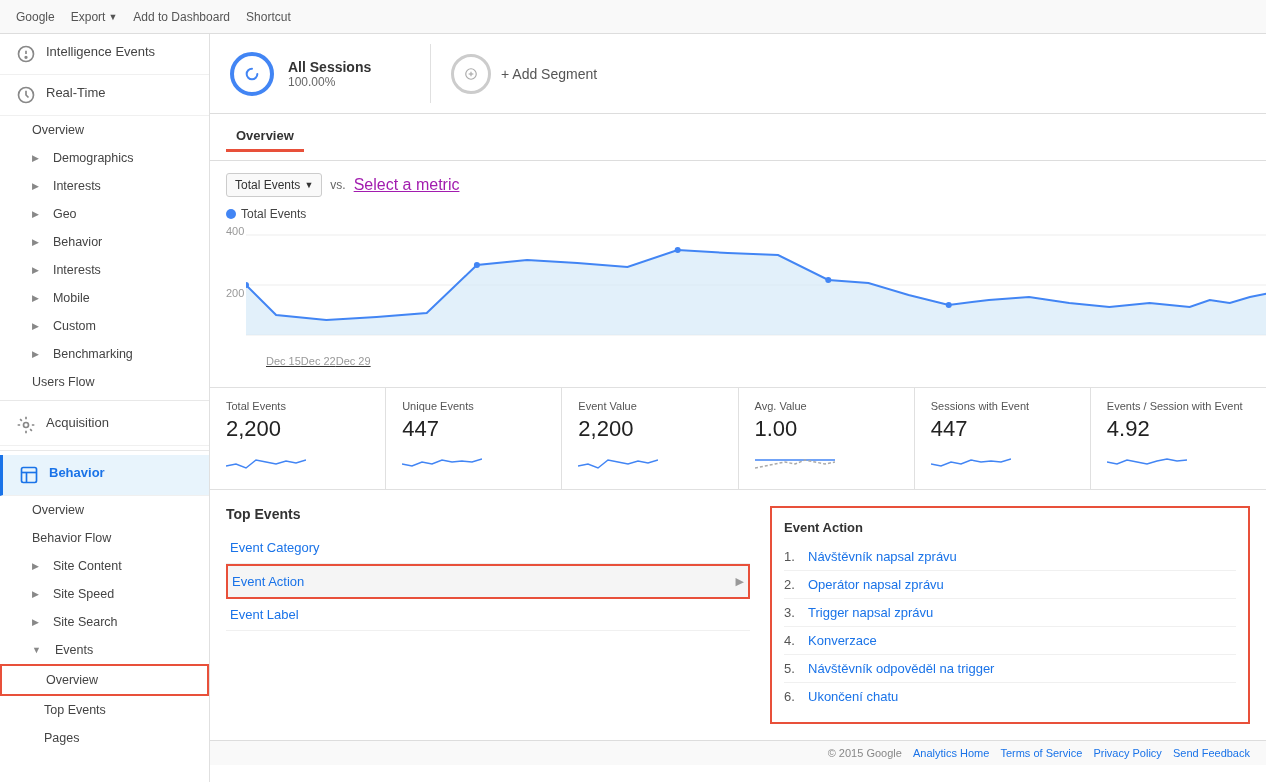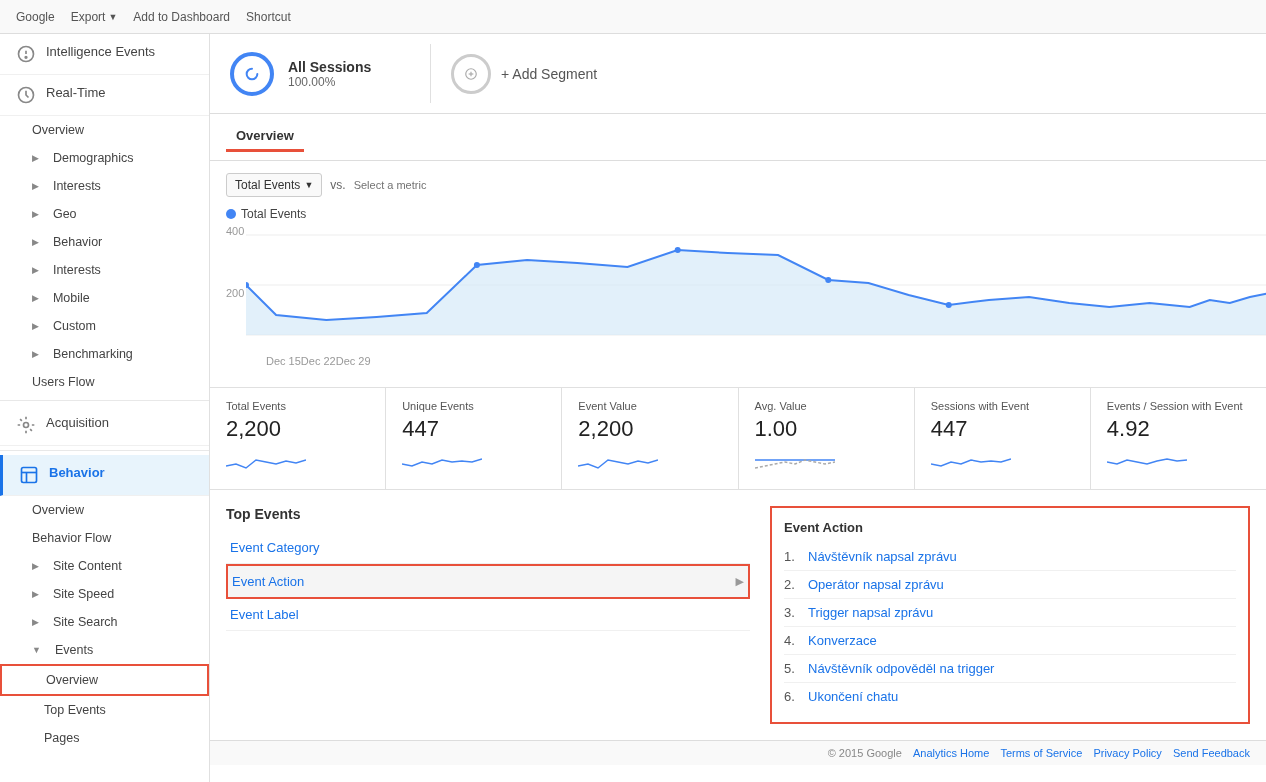--- a/index.html
+++ b/index.html
@@ -40,24 +40,24 @@
 
     
     .overview-tab { padding: 8px 16px; border-bottom: 1px solid #ddd; }
     .tab-btn { font-size: 13px; font-weight: bold; color: #333; border-bottom: 3px solid #e8503a; padding: 6px 10px; display: inline-block; cursor: pointer; }
 
     
     .chart-section { padding: 12px 16px; }
     .metric-selector { display: flex; align-items: center; gap: 8px; margin-bottom: 10px; }
     .metric-dropdown { border: 1px solid #ccc; border-radius: 3px; padding: 4px 8px; font-size: 12px; background: #f9f9f9; cursor: pointer; display: flex; align-items: center; gap: 4px; }
     .vs-text { font-size: 12px; color: #666; }
-    .select-metric { font-size: 11px; color: #737373; cursor: pointer; }
+    .select-metric { font-size: 16px; color: #a21caf; cursor: pointer; text-decoration: underline; }
     .legend-dot { width: 10px; height: 10px; border-radius: 50%; background: #4285f4; display: inline-block; margin-right: 5px; }
     .legend-label { font-size: 12px; color: #444; margin-bottom: 4px; display: flex; align-items: center; }
-    .chart-container { position: relative; height: 150px; margin-top: 0; }
+    .chart-container { position: relative; height: 150px; margin-top: 0; text-decoration: underline; }
     .y-label { font-size: 11px; color: #999; position: absolute; left: 0; }
     .x-labels { display: flex; justify-content: flex-start; padding: 0 20px; }
     .x-label { font-size: 11px; color: #999; }
 
     
     .stats-row { display: flex; border-top: 1px solid #e0e0e0; border-bottom: 1px solid #e0e0e0; }
     .stat-item { flex: 1; padding: 12px 16px; border-right: 1px solid #e0e0e0; }
     .stat-item:last-child { border-right: none; }
     .stat-label { font-size: 11px; color: #555; margin-bottom: 4px; }
     .stat-value { font-size: 22px; font-weight: 300; color: #222; margin-bottom: 4px; }

